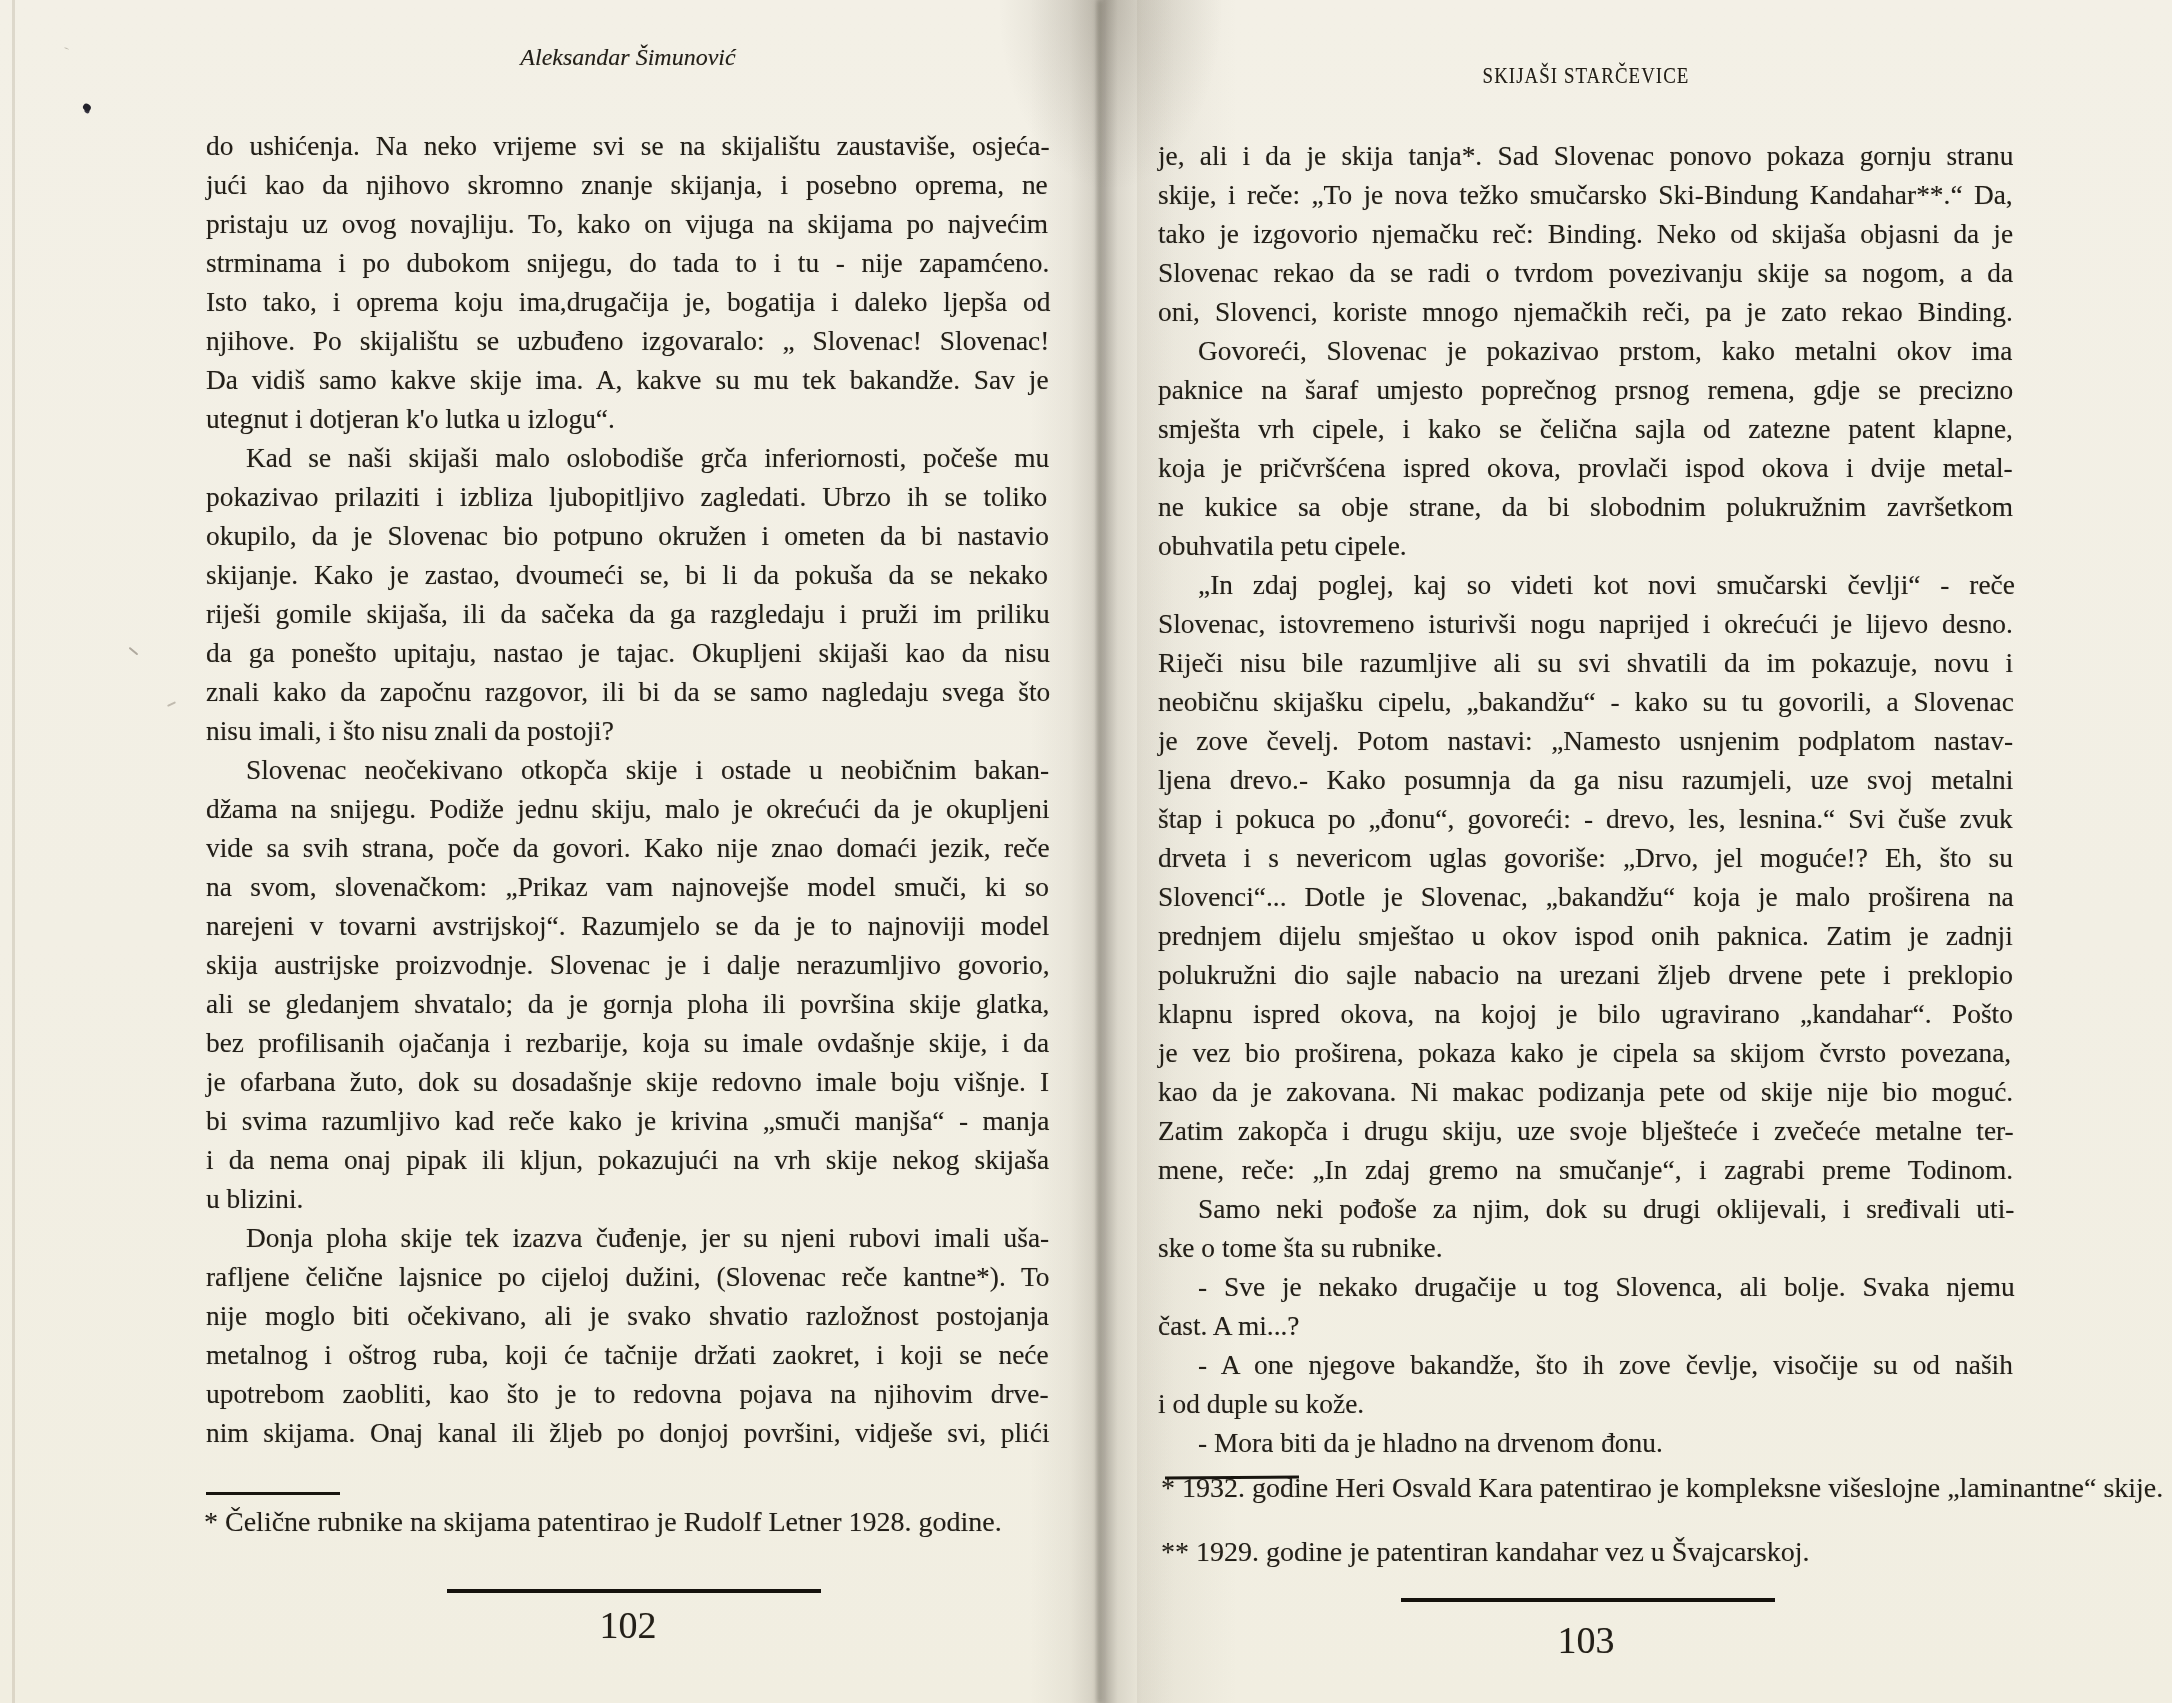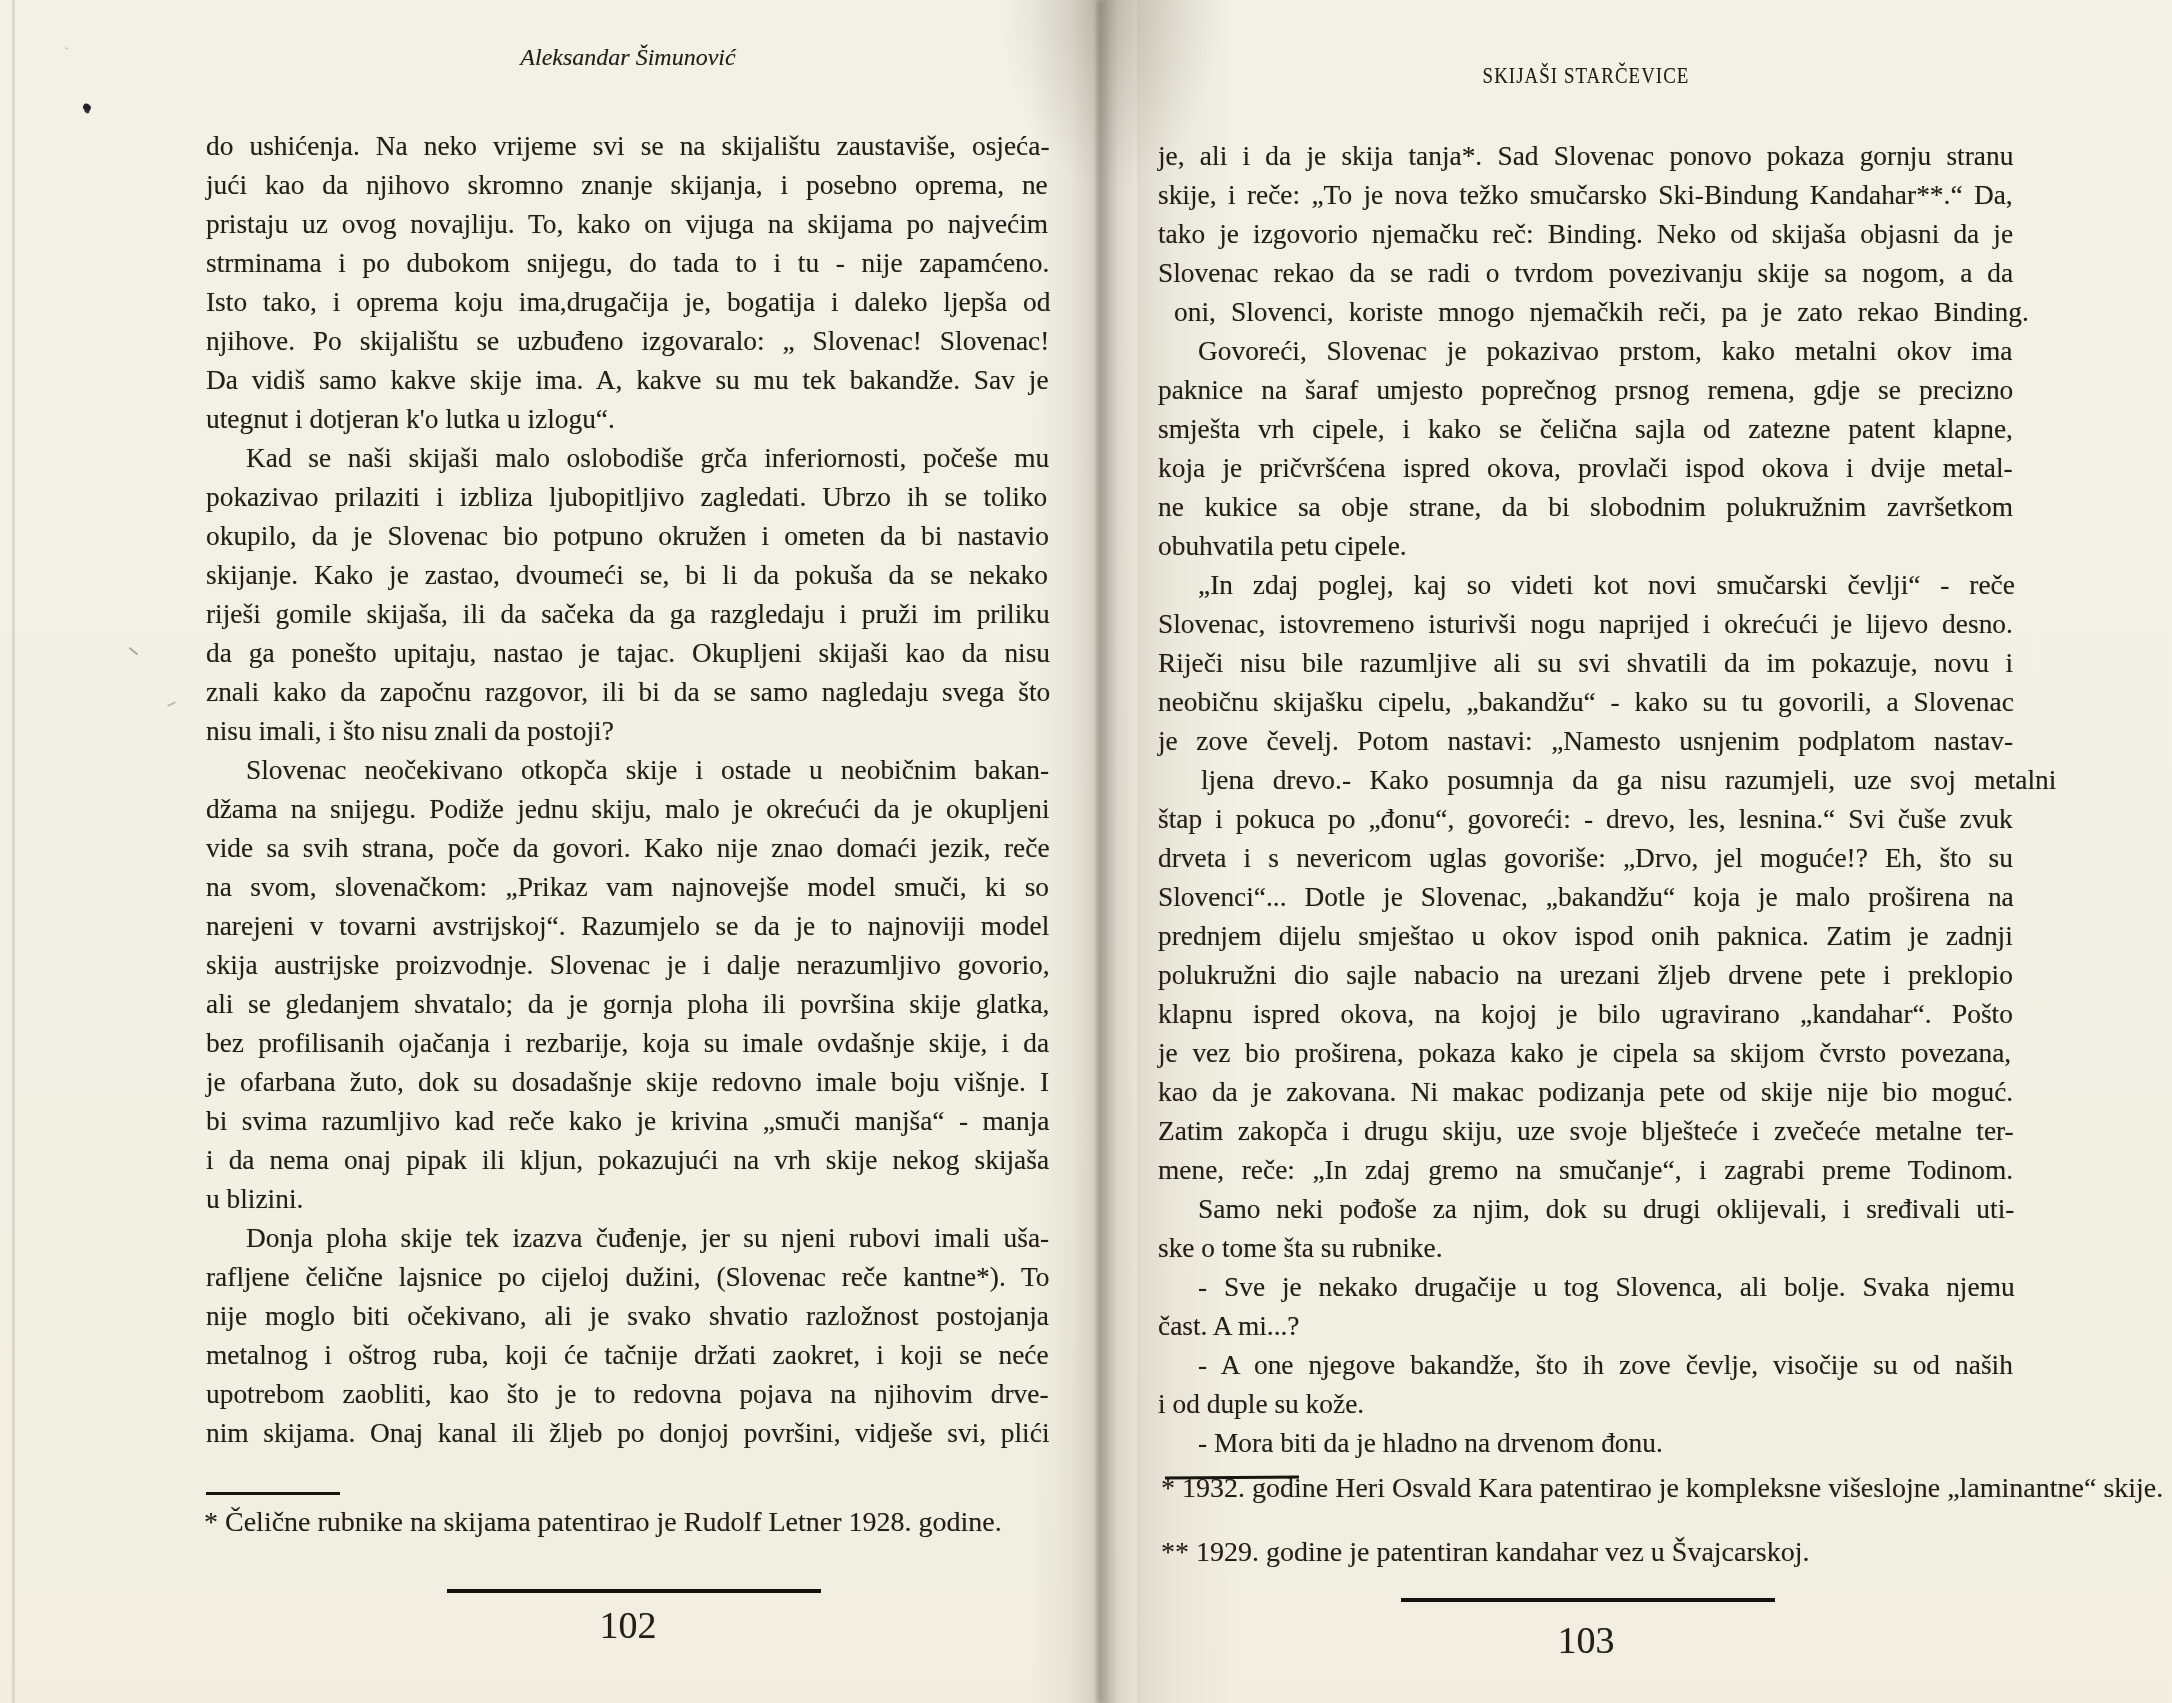--- a/index.html
+++ b/index.html
@@ -130,33 +130,33 @@
     <div class="folio lp-folio">102</div>
   </section>
 
   <section class="page">
     <header class="hdr rp-header">SKIJAŠI STARČEVICE</header>
     <div class="body-col rp-body">
         <div class="tline" style="word-spacing: 8.4px;"><span>je, ali i da je skija tanja*. Sad Slovenac ponovo pokaza gornju stranu</span></div>
         <div class="tline" style="word-spacing: 4.5px;"><span>skije, i reče: „To je nova težko smučarsko Ski-Bindung Kandahar**.“ Da,</span></div>
         <div class="tline" style="word-spacing: 7.2px;"><span>tako je izgovorio njemačku reč: Binding. Neko od skijaša objasni da je</span></div>
         <div class="tline" style="word-spacing: 8.2px;"><span>Slovenac rekao da se radi o tvrdom povezivanju skije sa nogom, a da</span></div>
-        <div class="tline" style="word-spacing: 8.2px; margin-left: 16px;"><span>oni, Slovenci, koriste mnogo njemačkih reči, pa je zato rekao Binding.</span></div>
+        <div class="tline" style="word-spacing: 8.2px;"><span>oni, Slovenci, koriste mnogo njemačkih reči, pa je zato rekao Binding.</span></div>
         <div class="tline" style="padding-left: 40px; word-spacing: 13px;"><span>Govoreći, Slovenac je pokazivao prstom, kako metalni okov ima</span></div>
         <div class="tline" style="word-spacing: 11.2px;"><span>paknice na šaraf umjesto poprečnog prsnog remena, gdje se precizno</span></div>
         <div class="tline" style="word-spacing: 11px;"><span>smješta vrh cipele, i kako se čelična sajla od zatezne patent klapne,</span></div>
         <div class="tline" style="word-spacing: 10.4px;"><span>koja je pričvršćena ispred okova, provlači ispod okova i dvije metal-</span></div>
         <div class="tline" style="word-spacing: 13.7px;"><span>ne kukice sa obje strane, da bi slobodnim polukružnim završetkom</span></div>
         <div class="tline"><span>obuhvatila petu cipele.</span></div>
         <div class="tline" style="padding-left: 40px; word-spacing: 13px;"><span>„In zdaj poglej, kaj so videti kot novi smučarski čevlji“ - reče</span></div>
         <div class="tline" style="word-spacing: 7px;"><span>Slovenac, istovremeno isturivši nogu naprijed i okrećući je lijevo desno.</span></div>
         <div class="tline" style="word-spacing: 9.7px;"><span>Riječi nisu bile razumljive ali su svi shvatili da im pokazuje, novu i</span></div>
         <div class="tline" style="word-spacing: 8px;"><span>neobičnu skijašku cipelu, „bakandžu“ - kako su tu govorili, a Slovenac</span></div>
         <div class="tline" style="word-spacing: 11.7px;"><span>je zove čevelj. Potom nastavi: „Namesto usnjenim podplatom nastav-</span></div>
-        <div class="tline" style="word-spacing: 11.6px; margin-left: 43px;"><span>ljena drevo.- Kako posumnja da ga nisu razumjeli, uze svoj metalni</span></div>
+        <div class="tline" style="word-spacing: 11.6px;"><span>ljena drevo.- Kako posumnja da ga nisu razumjeli, uze svoj metalni</span></div>
         <div class="tline" style="word-spacing: 6.2px;"><span>štap i pokuca po „đonu“, govoreći: - drevo, les, lesnina.“ Svi čuše zvuk</span></div>
         <div class="tline" style="word-spacing: 10.3px;"><span>drveta i s nevericom uglas govoriše: „Drvo, jel moguće!? Eh, što su</span></div>
         <div class="tline" style="word-spacing: 11px;"><span>Slovenci“... Dotle je Slovenac, „bakandžu“ koja je malo proširena na</span></div>
         <div class="tline" style="word-spacing: 10.4px;"><span>prednjem dijelu smještao u okov ispod onih paknica. Zatim je zadnji</span></div>
         <div class="tline" style="word-spacing: 10.5px;"><span>polukružni dio sajle nabacio na urezani žljeb drvene pete i preklopio</span></div>
         <div class="tline" style="word-spacing: 13.6px;"><span>klapnu ispred okova, na kojoj je bilo ugravirano „kandahar“. Pošto</span></div>
         <div class="tline" style="word-spacing: 7.8px;"><span>je vez bio proširena, pokaza kako je cipela sa skijom čvrsto povezana,</span></div>
         <div class="tline" style="word-spacing: 7.5px;"><span>kao da je zakovana. Ni makac podizanja pete od skije nije bio moguć.</span></div>
         <div class="tline" style="word-spacing: 7.6px;"><span>Zatim zakopča i drugu skiju, uze svoje blješteće i zvečeće metalne ter-</span></div>
         <div class="tline" style="word-spacing: 10.7px;"><span>mene, reče: „In zdaj gremo na smučanje“, i zagrabi preme Todinom.</span></div>

